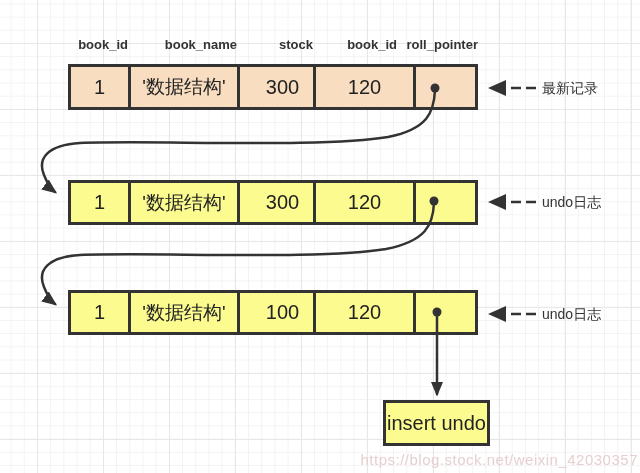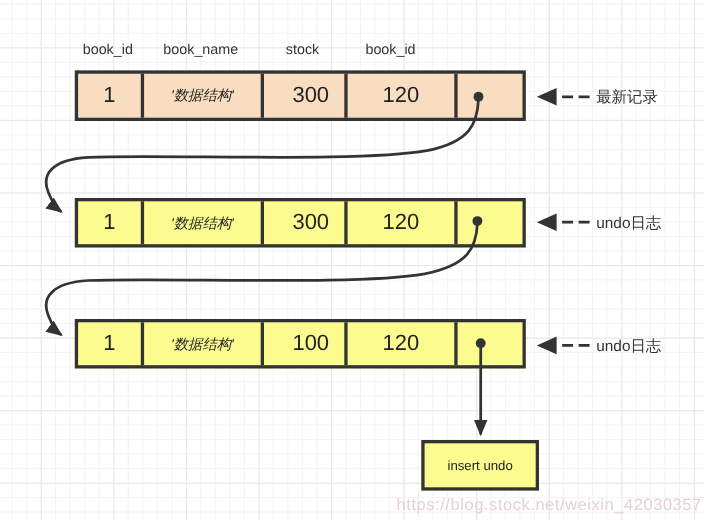--- a/index.html
+++ b/index.html
@@ -18,77 +18,78 @@
     background-image:
       linear-gradient(to right,#e7e7e7 1px,transparent 1px),
       linear-gradient(to bottom,#e7e7e7 1px,transparent 1px),
       linear-gradient(to right,#f3f3f3 1px,transparent 1px),
       linear-gradient(to bottom,#f3f3f3 1px,transparent 1px);
     background-size:66px 66px,66px 66px,13.2px 13.2px,13.2px 13.2px;
     background-position:37px 43px,37px 43px,37px 43px,37px 43px;
   }
   .col-header{
     position:absolute;top:37px;height:16px;
-    font-size:13px;font-weight:400;color:var(--label);
-    text-align:center;line-height:16px;white-space:nowrap;
+    font-size:13px;font-weight:700;color:var(--label);
+    text-align:right;line-height:16px;white-space:nowrap;
   }
   .h0{left:68px;width:60px;}
   .h1{left:128px;width:109px;}
   .h2{left:237px;width:76px;}
   .h3{left:313px;width:84px;}
   .h4{left:397px;width:81px;}
   .record-row{
     position:absolute;left:68px;width:410px;display:flex;
     border:3px solid var(--border);
   }
   .row-latest{top:64px;height:46px;background:var(--latest-row);}
   .row-undo1{top:180px;height:45px;background:var(--undo-row);}
   .row-undo2{top:290px;height:45px;background:var(--undo-row);}
   .cell{
     display:flex;align-items:center;justify-content:center;
     border-right:3px solid var(--border);
     color:#222222;font-size:20px;font-weight:500;overflow:hidden;
   }
   .c0{width:60px;}
-  .c1{width:109px;font-size:13px;font-weight:400;font-style:italic;}
+  .c1{width:109px;font-size:19px;font-weight:400;}
   .c2{width:76px;padding-left:12px;}
   .c3{width:100px;}
   .c4{flex:1;border-right:none;}
   .pointer-label{
     position:absolute;left:542px;height:16px;line-height:16px;
     font-size:14px;font-weight:400;color:var(--label);white-space:nowrap;
   }
   .pl0{top:80px;}
   .pl1{top:194px;}
   .pl2{top:306px;}
   .insert-box{
     position:absolute;left:383px;top:400px;width:107px;height:46px;
     background:var(--undo-row);border:3px solid var(--border);
     display:flex;align-items:center;justify-content:center;
-    font-size:12px;font-weight:500;color:#222222;
+    font-size:20px;font-weight:500;color:#222222;
   }
   .overlay{position:absolute;left:0;top:0;pointer-events:none;}
   .curve{fill:none;stroke:var(--border);stroke-width:2.5;stroke-linecap:round;}
   .dash{fill:none;stroke:var(--border);stroke-width:2.5;stroke-dasharray:10 5;}
   .tri{fill:var(--border);}
   .dot{fill:var(--border);}
   .watermark{
     position:absolute;right:2px;bottom:5px;
     font-size:15px;letter-spacing:.5px;color:var(--watermark);white-space:nowrap;
   }
 </style>
 </head>
 <body>
 
 <div class="canvas">
 
   <div class="col-header h0">book_id</div>
   <div class="col-header h2">stock</div>
   <div class="col-header h1">book_name</div>
   <div class="col-header h3">book_id</div>
+  <div class="col-header h4">roll_pointer</div>
 
   <div class="record-row row-latest">
     <div class="cell c0">1</div>
     <div class="cell c1">'数据结构'</div>
     <div class="cell c2">300</div>
     <div class="cell c3">120</div>
     <div class="cell c4"></div>
   </div>
 
   <div class="record-row row-undo1">

